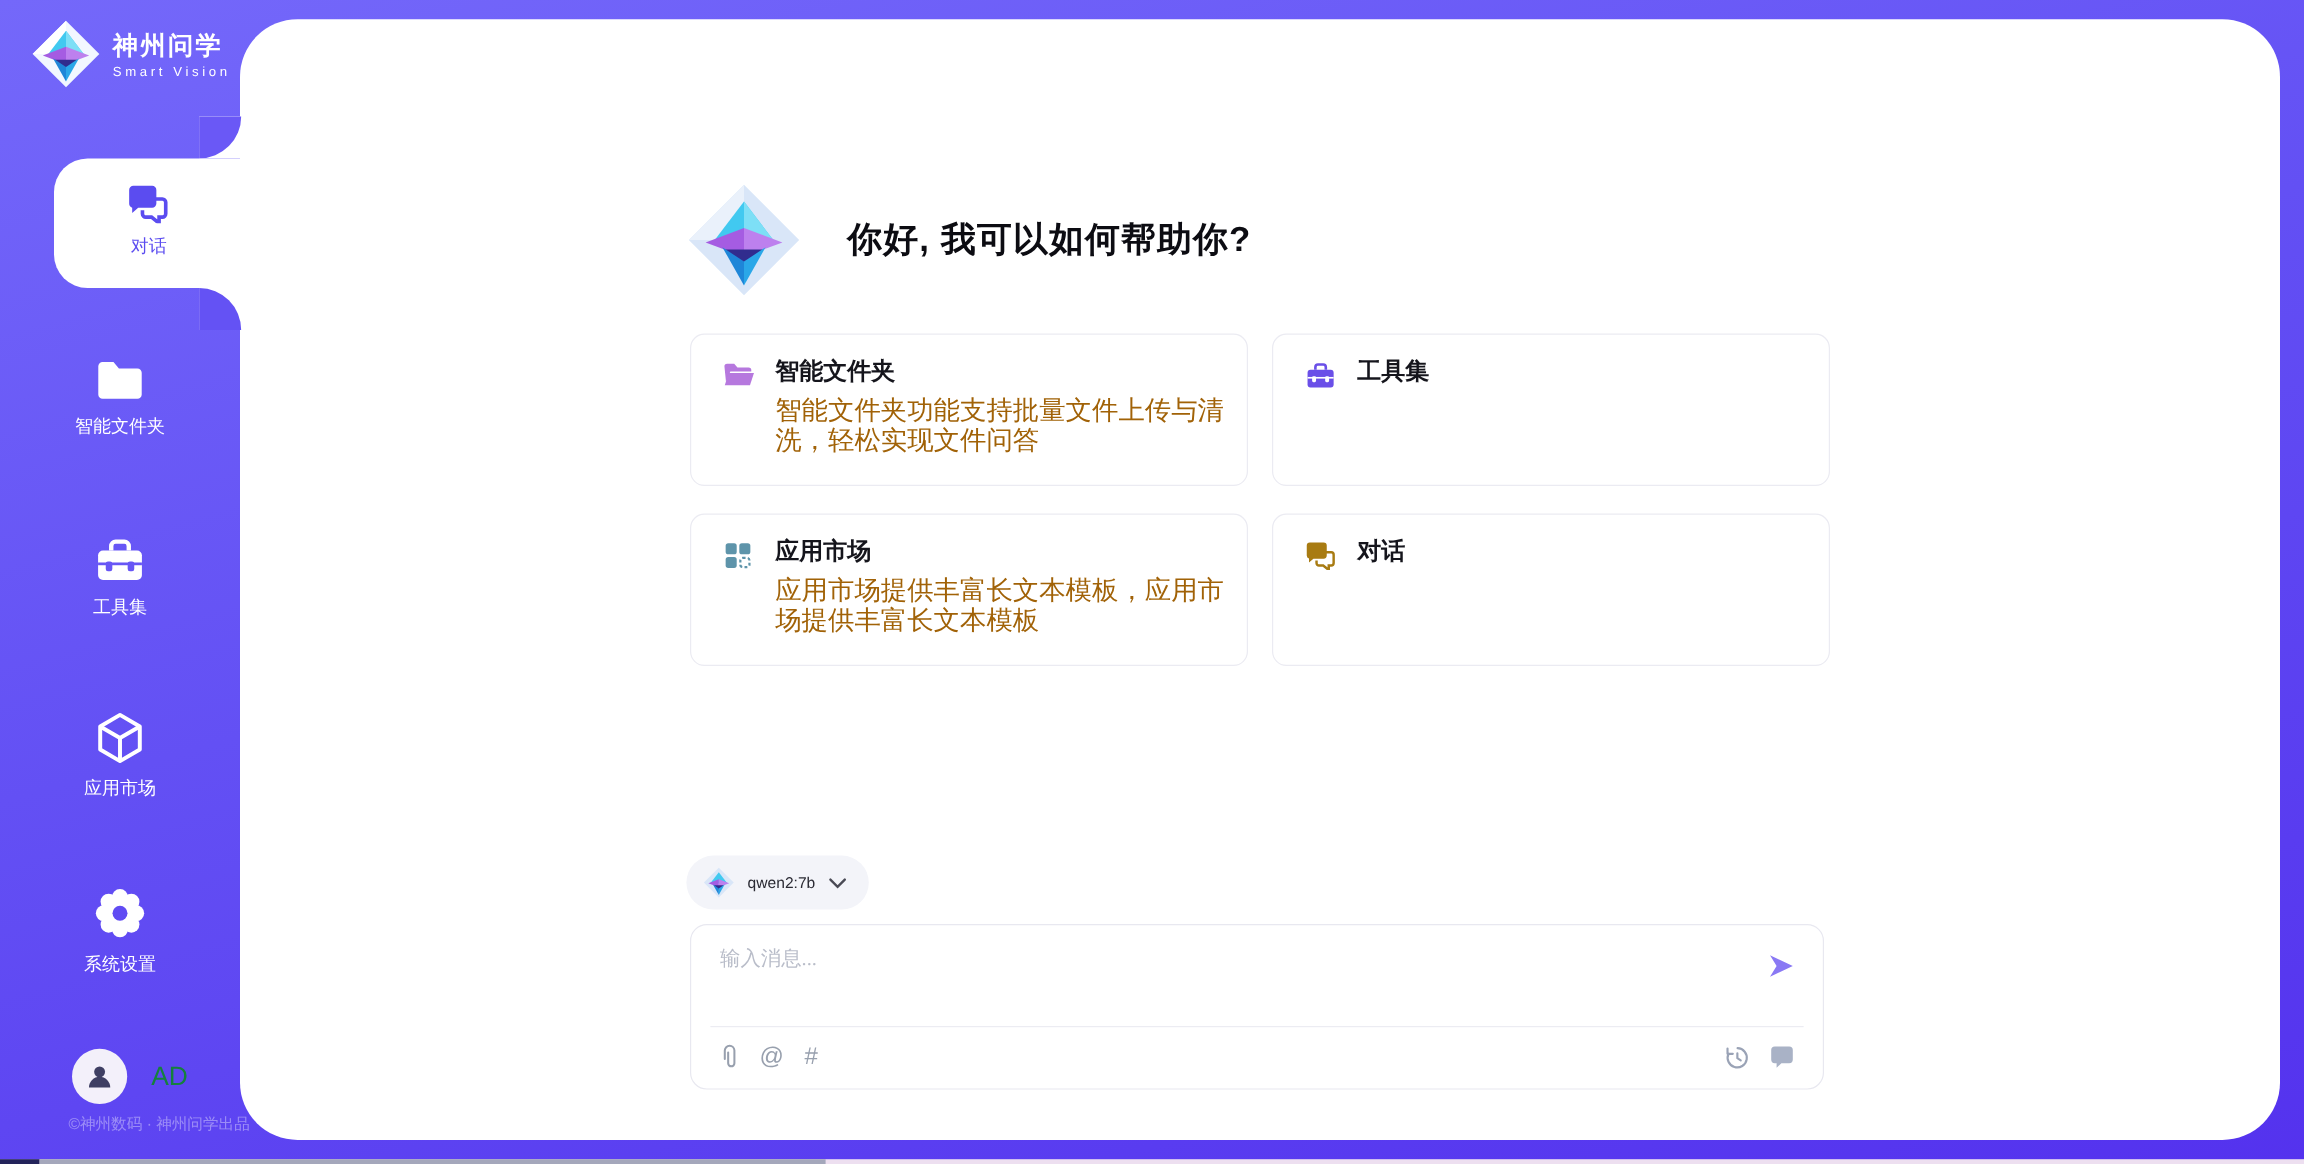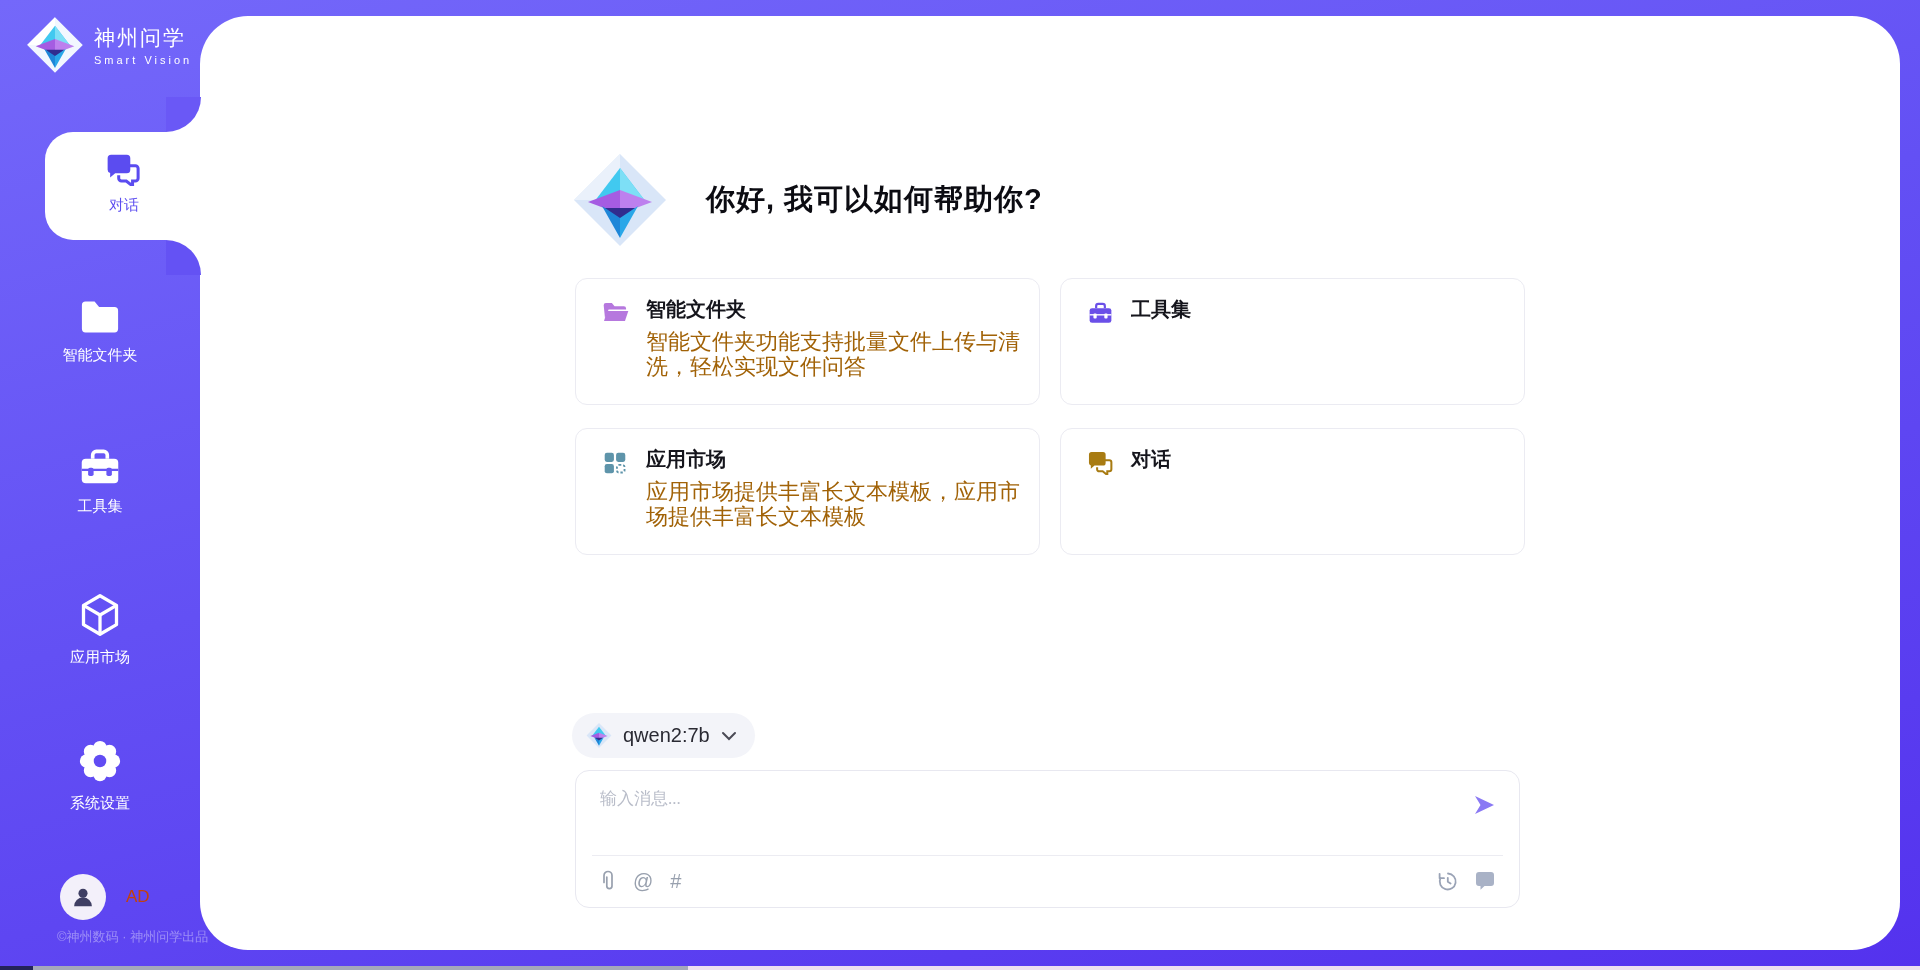--- a/index.html
+++ b/index.html
@@ -20,30 +20,30 @@
     background:#fff; border-radius:28px 0 0 28px; z-index:2;
   }
   .fillet { position:absolute; left:166px; width:35px; height:35px; background:#fff; z-index:1; }
   .fillet .ov { position:absolute; inset:0; }
   .fillet.top { top:97px; } .fillet.top .ov { background:#6a58f6; border-bottom-right-radius:35px; }
   .fillet.bot { top:240px; } .fillet.bot .ov { background:#6452f4; border-top-right-radius:35px; }
 
   
   .sidebar { position:absolute; left:0; top:0; width:200px; height:970px; z-index:3; }
   .logo-row { position:absolute; left:26px; top:16px; display:flex; align-items:center; gap:10px; }
-  .logo-text .t1 { color:#fff; font-size:21px; font-weight:400; letter-spacing:2px; }
+  .logo-text .t1 { color:#fff; font-size:21px; font-weight:700; letter-spacing:2px; }
   .logo-text .t2 { color:#fff; font-size:11px; letter-spacing:3px; margin-top:2px; }
   .nav-item { position:absolute; left:0; width:200px; text-align:center; cursor:pointer; }
   .nav-item .ic { display:block; margin:0 auto 10px; }
   .nav-item .lbl { font-size:15px; color:#fff; }
   .nav-item.active { left:45px; width:158px; }
   .nav-item.active .lbl { color:#5b4cf0; font-weight:500; }
   .user-row { position:absolute; left:60px; top:874px; display:flex; align-items:center; gap:20px; cursor:pointer; }
   .avatar { width:46px; height:46px; border-radius:50%; background:#f3f0fa; display:flex; align-items:center; justify-content:center; }
-  .user-name { color:#c2410c; font-size:17px; }
+  .user-name { color:#15803d; font-size:22px; }
   .copyright { position:absolute; left:10px; top:928px; font-size:13px; color:rgba(255,255,255,0.38); white-space:nowrap;margin-left:47px; }
 
   
   .greeting { position:absolute; left:572px; top:150px; display:flex; align-items:center; gap:22px; z-index:2; }
   .greeting h1 { font-size:29px; font-weight:700; color:#0c0c12; letter-spacing:1px;margin-left:16px; }
 
   
   .card {
     position:absolute; width:465px; height:127px; background:#fff;
     border:1px solid #ebebf2; border-radius:12px; z-index:2; cursor:pointer;
@@ -53,21 +53,21 @@
   .card .cdesc { position:absolute; left:70px; top:50px; width:380px; font-size:22px; line-height:25px; color:#a16207; }
   .card.c1 { left:575px; top:278px; } .card.c2 { left:1060px; top:278px; }
   .card.c3 { left:575px; top:428px; } .card.c4 { left:1060px; top:428px; }
 
   
   .model-pill {
     position:absolute; left:572px; top:713px; height:45px; padding:0 18px 0 14px;
     background:#f3f4f9; border-radius:23px; display:flex; align-items:center; gap:11px;
     z-index:2; cursor:pointer;
   }
-  .model-pill .mname { font-size:20px; color:#2a2a33; }
+  .model-pill .mname { font-size:13px; color:#2a2a33; }
   .composer {
     position:absolute; left:575px; top:770px; width:945px; height:138px; background:#fff;
     border:1px solid #e8e8f0; border-radius:14px; z-index:2;
   }
   .composer textarea {
     position:absolute; left:24px; top:16px; width:850px; height:58px; border:none; outline:none;
     resize:none; font-family:Liberation Serif, serif; font-size:17px; color:#333; background:transparent;
   }
   .composer textarea::placeholder { color:#b9bdc9; }
   .send-btn { position:absolute; right:22px; top:22px; cursor:pointer; }

